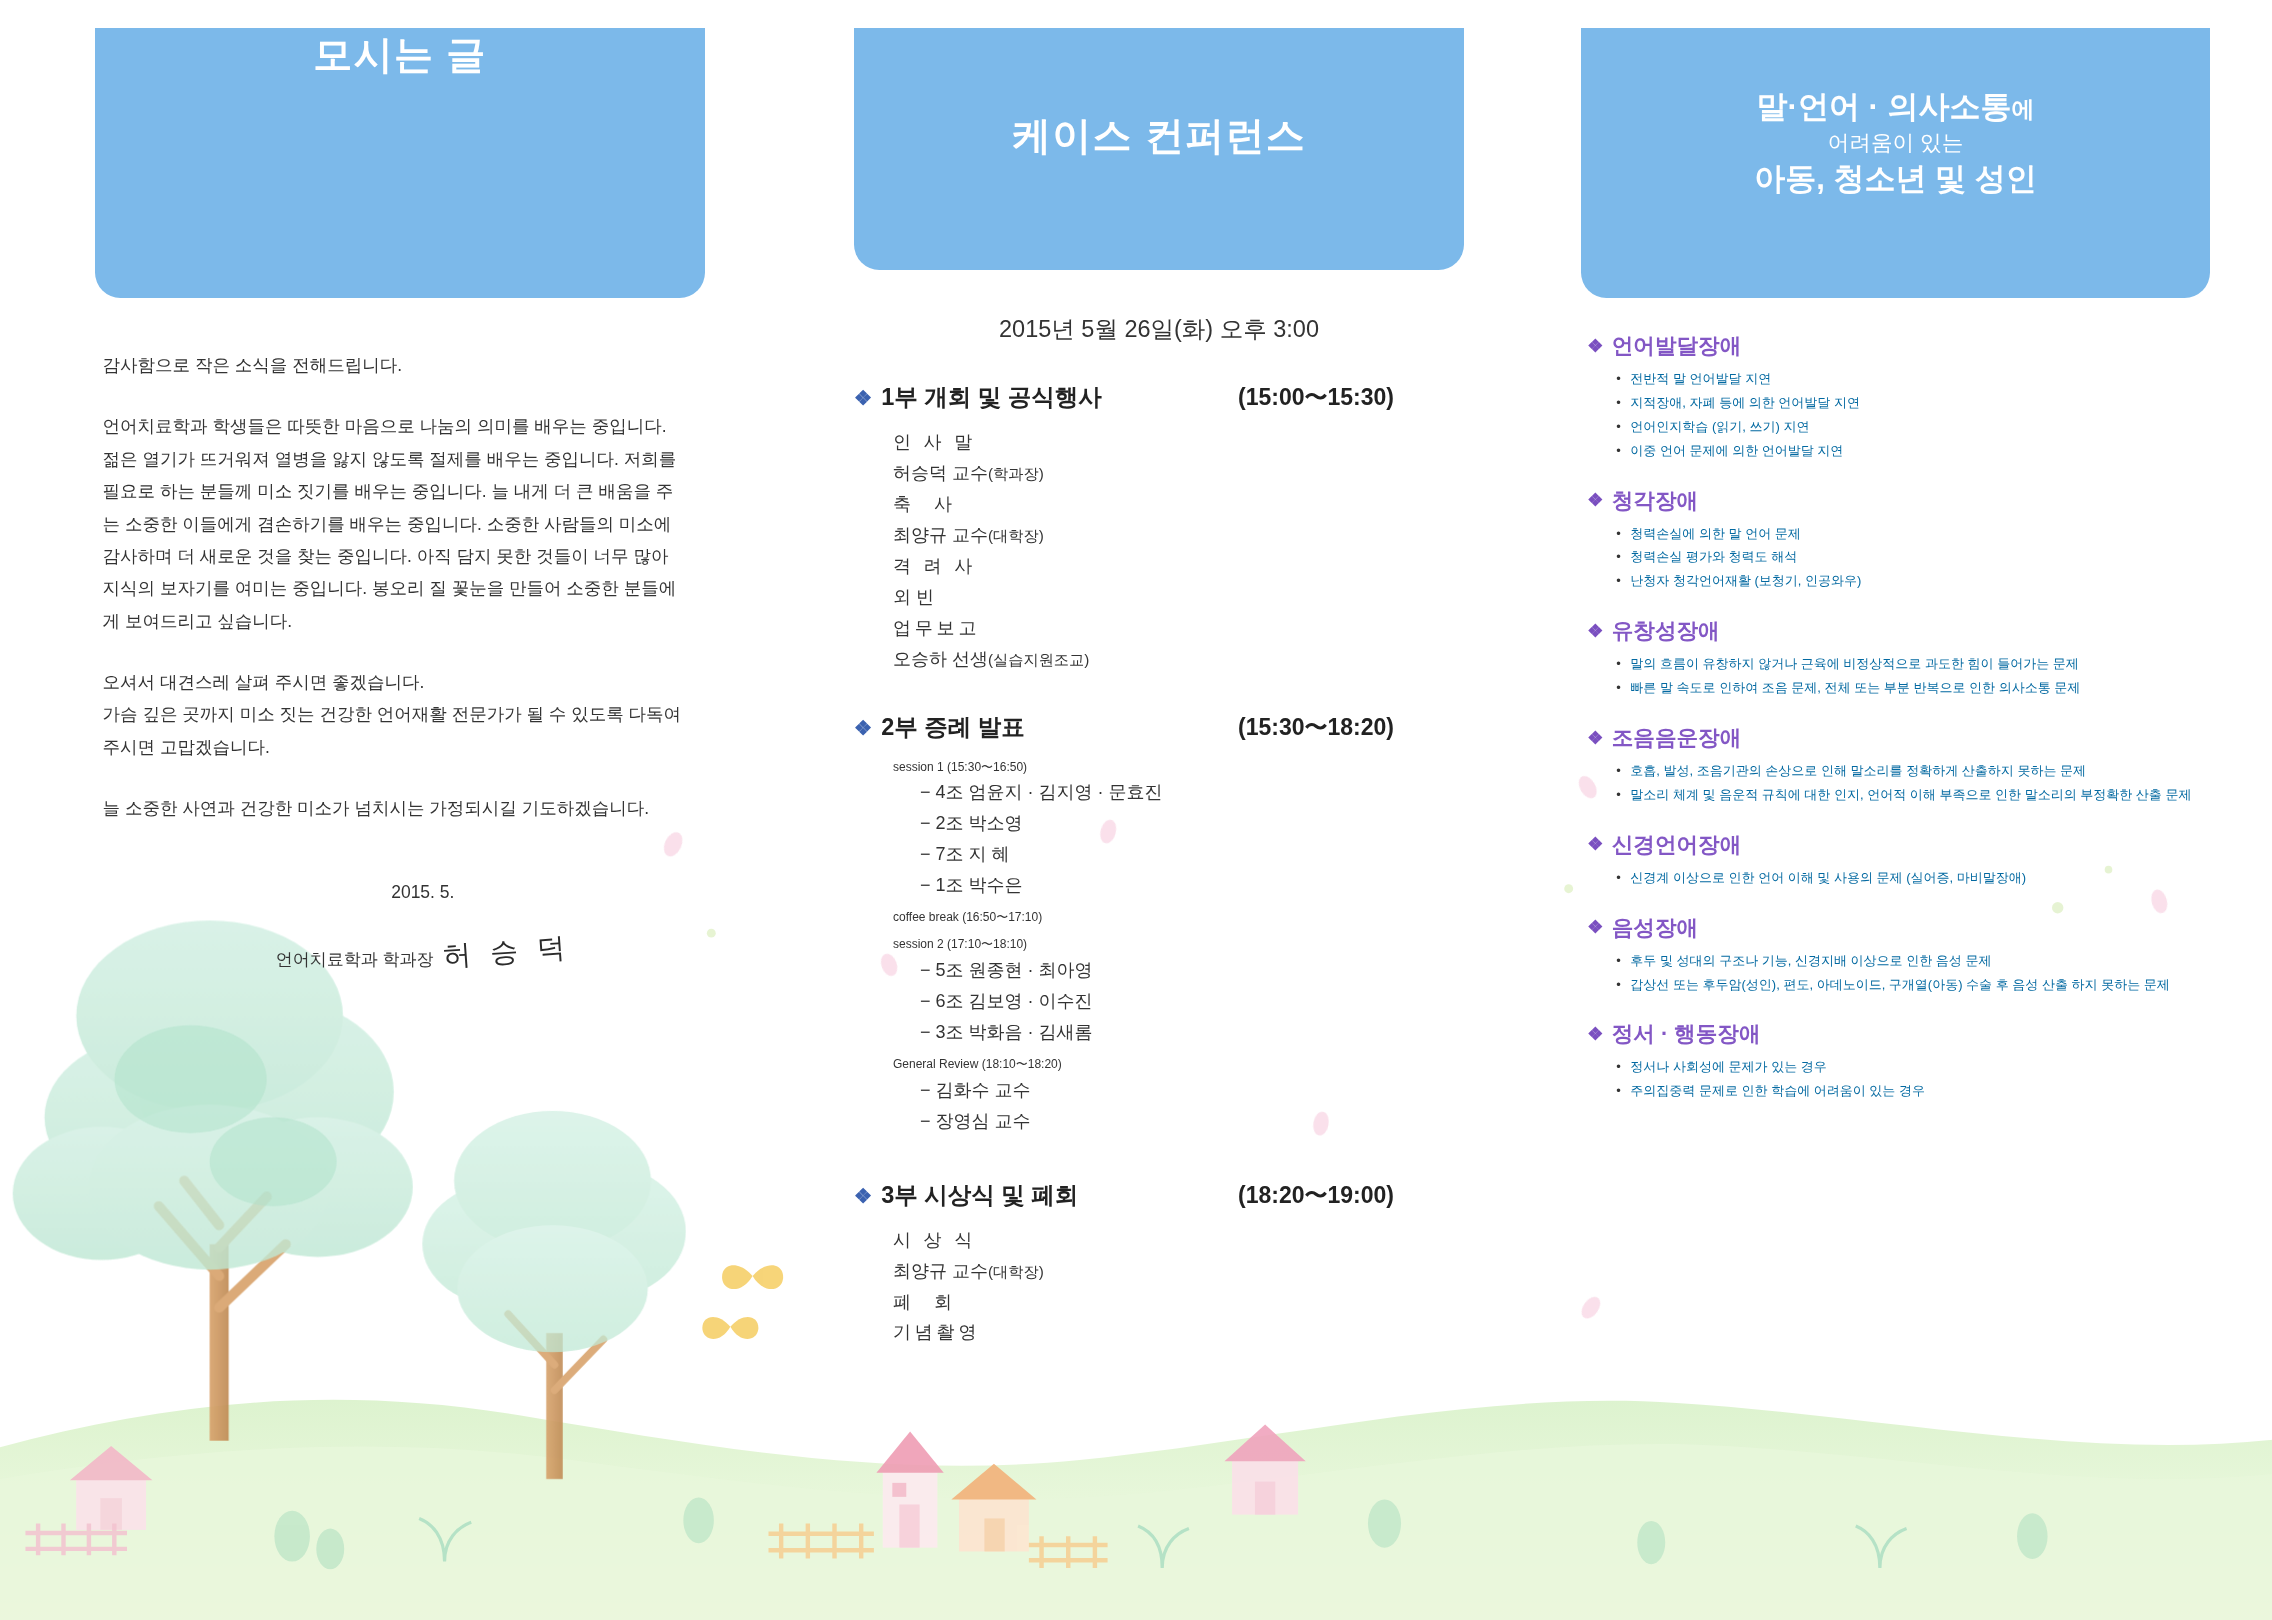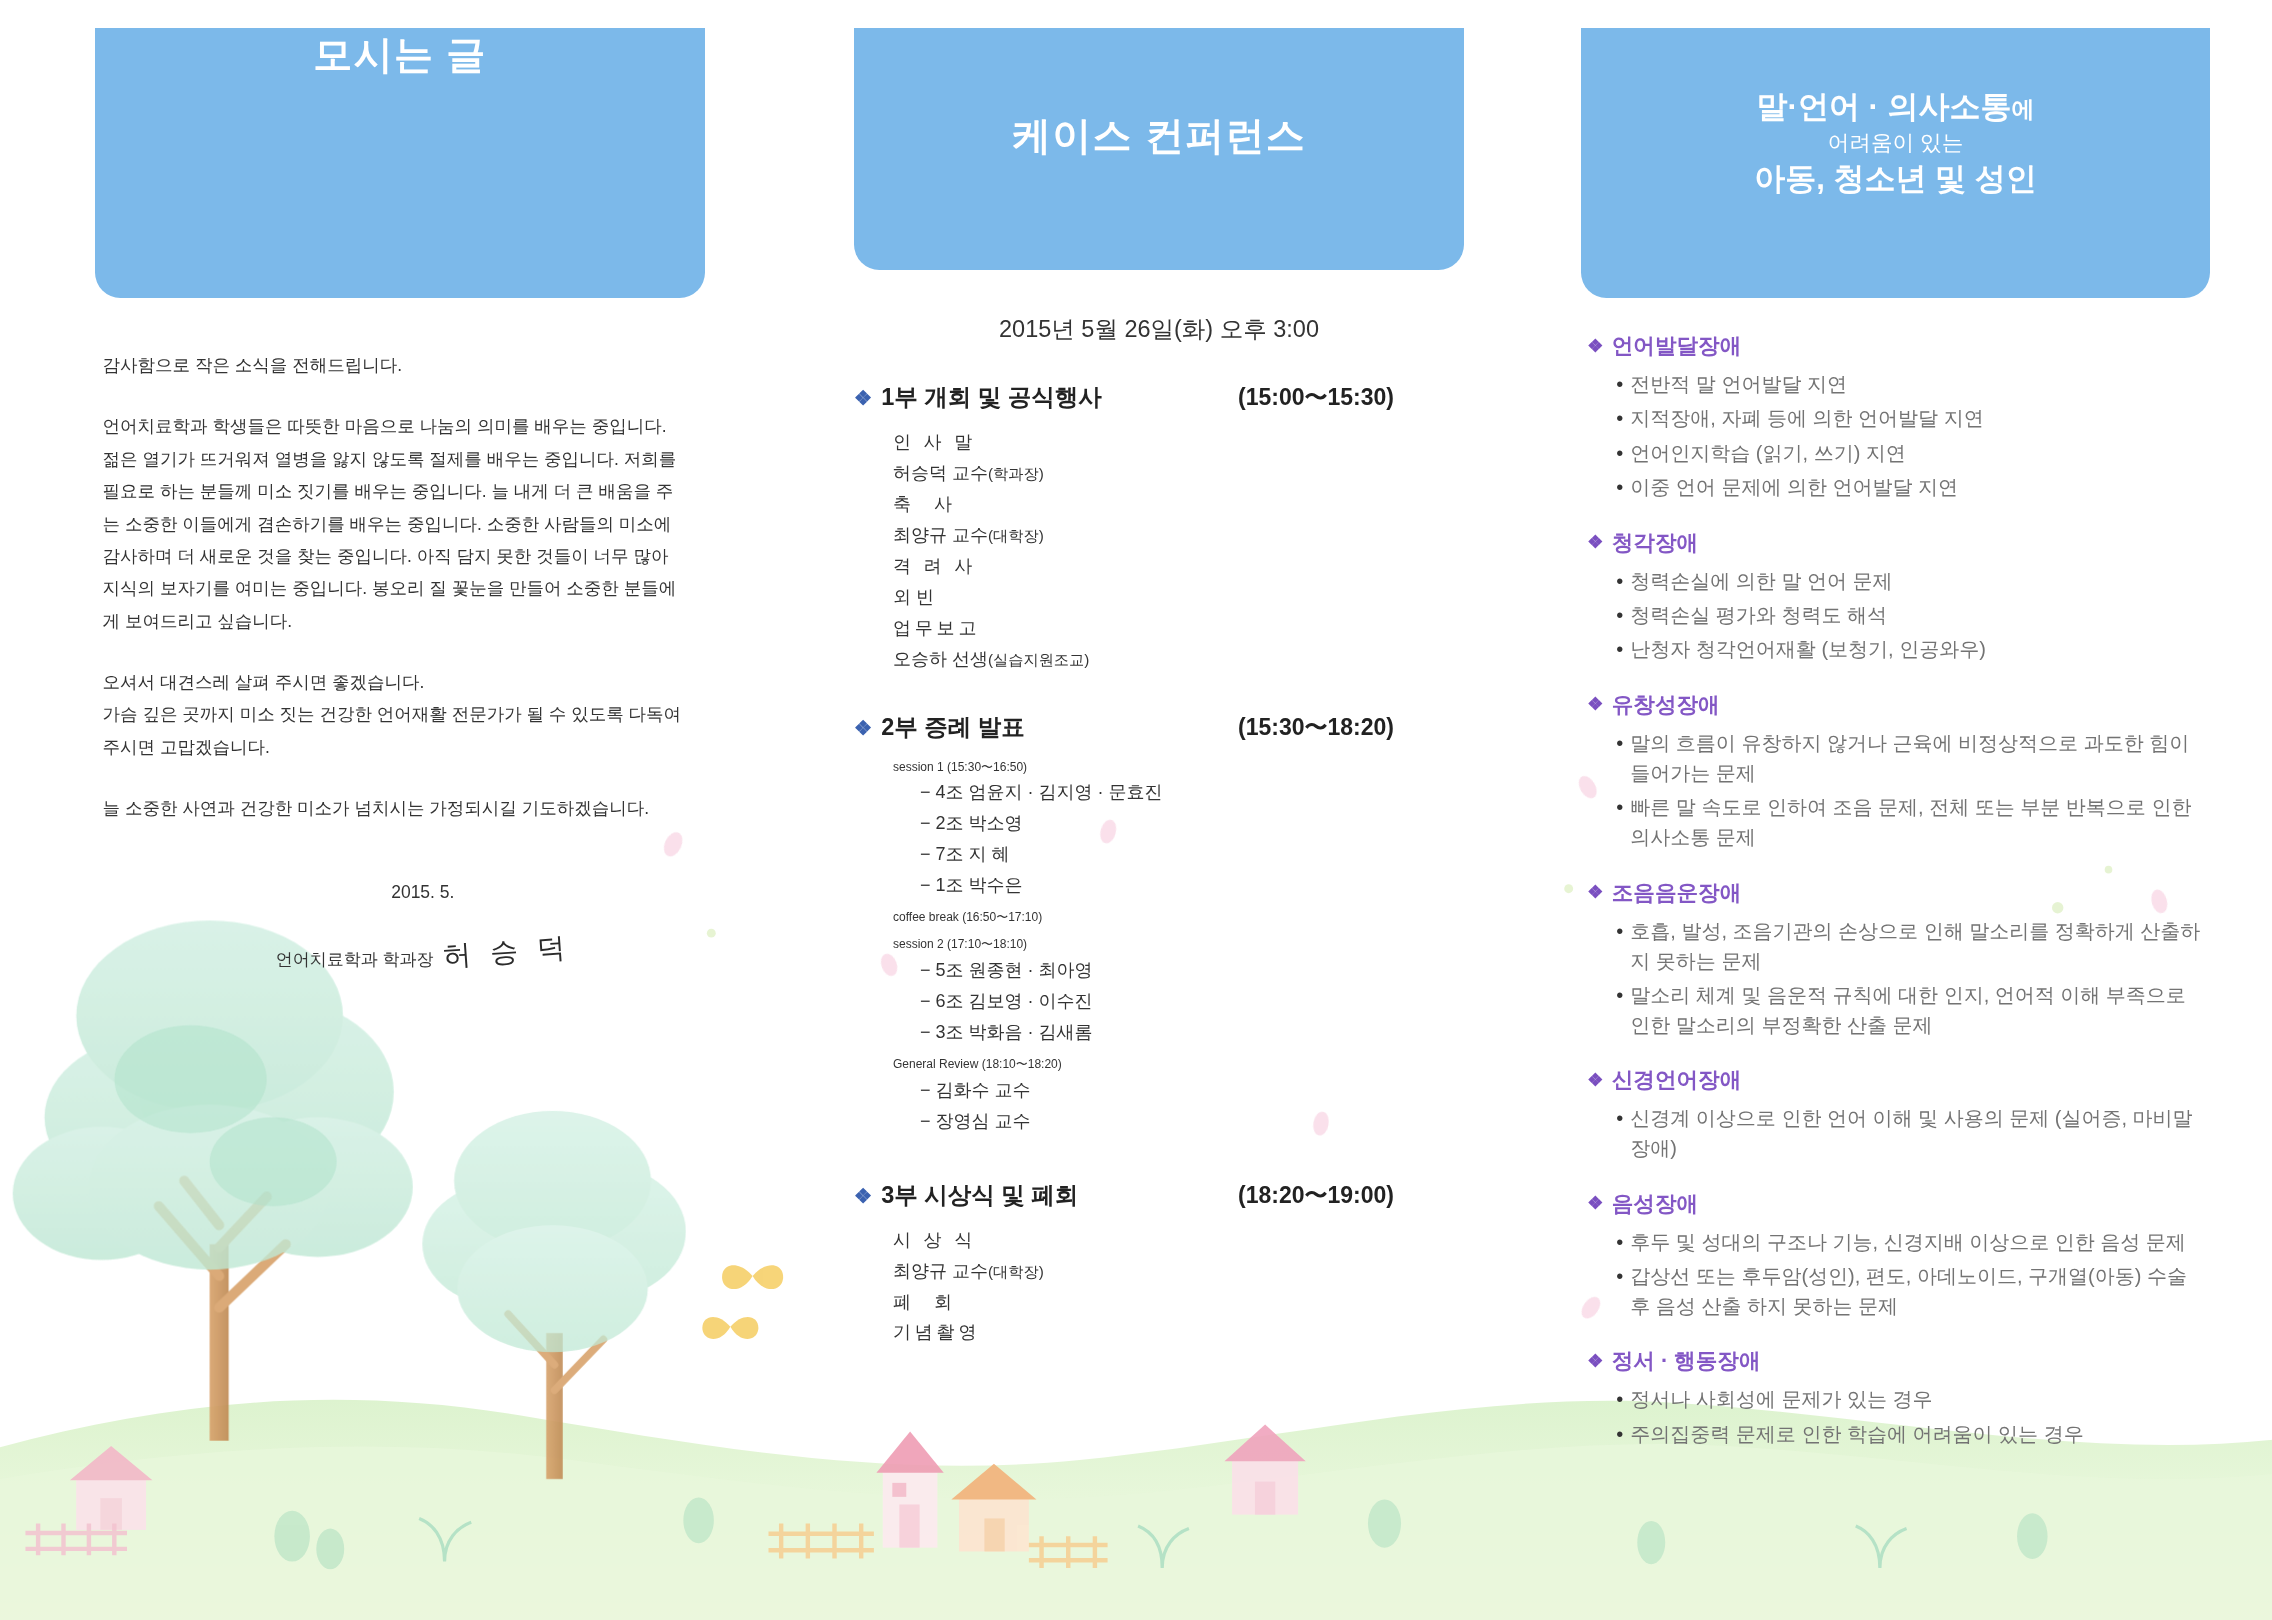--- a/index.html
+++ b/index.html
@@ -203,22 +203,22 @@
     color: #8357c5;
     margin-bottom: 9px;
   }
   .d-head .diamond2 {
     color: #7a4fc0;
     font-size: 18px;
     margin-right: 8.3px;
   }
   .d-items {
     padding-left: 29px;
-    color: #737373;
-    font-size: 20px;
+    color: #0369a1;
+    font-size: 13px;
     line-height: 1.5;
   }
   .d-item {
     position: relative;
     padding-left: 14px;
     margin-bottom: 4.4px;
   }
   .d-item:before {
     content: "•";
     position: absolute;

